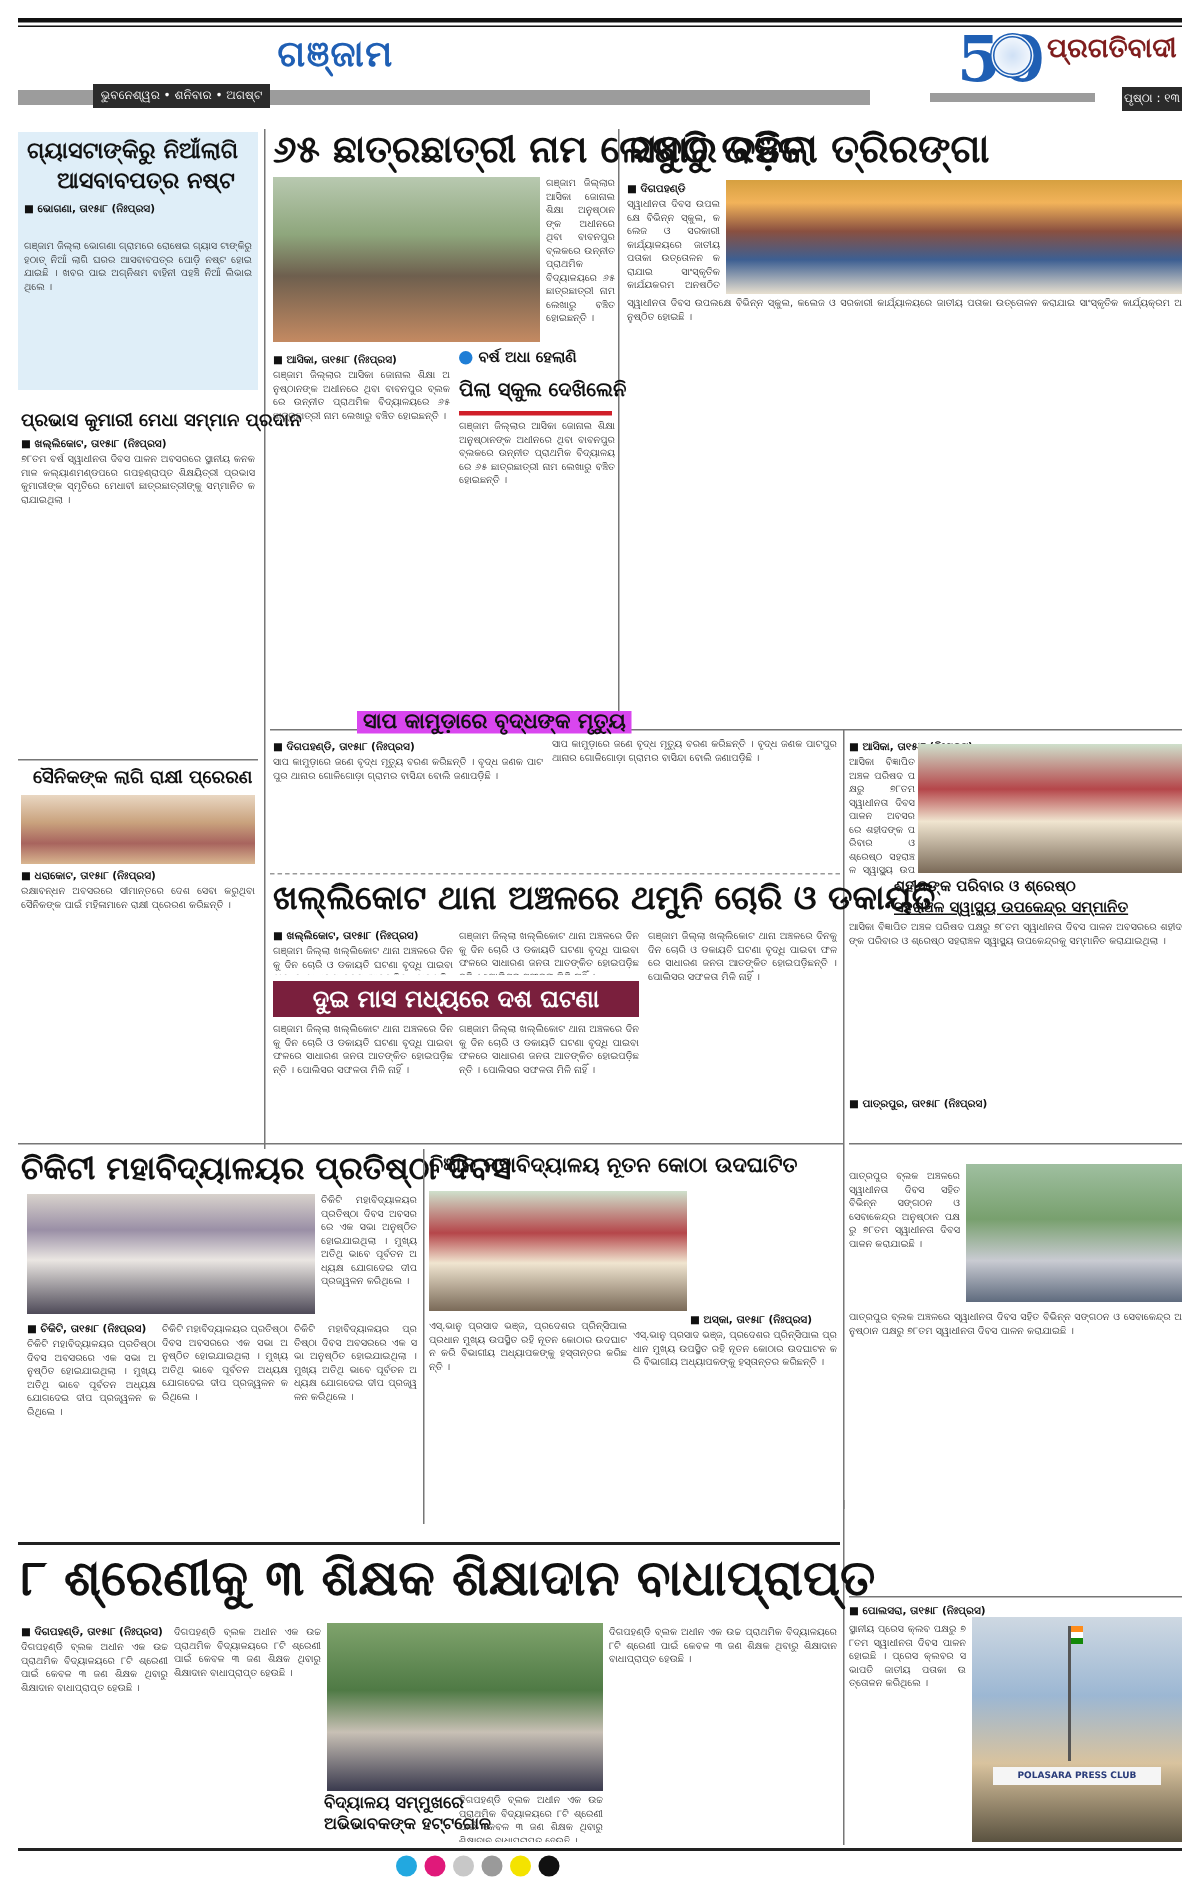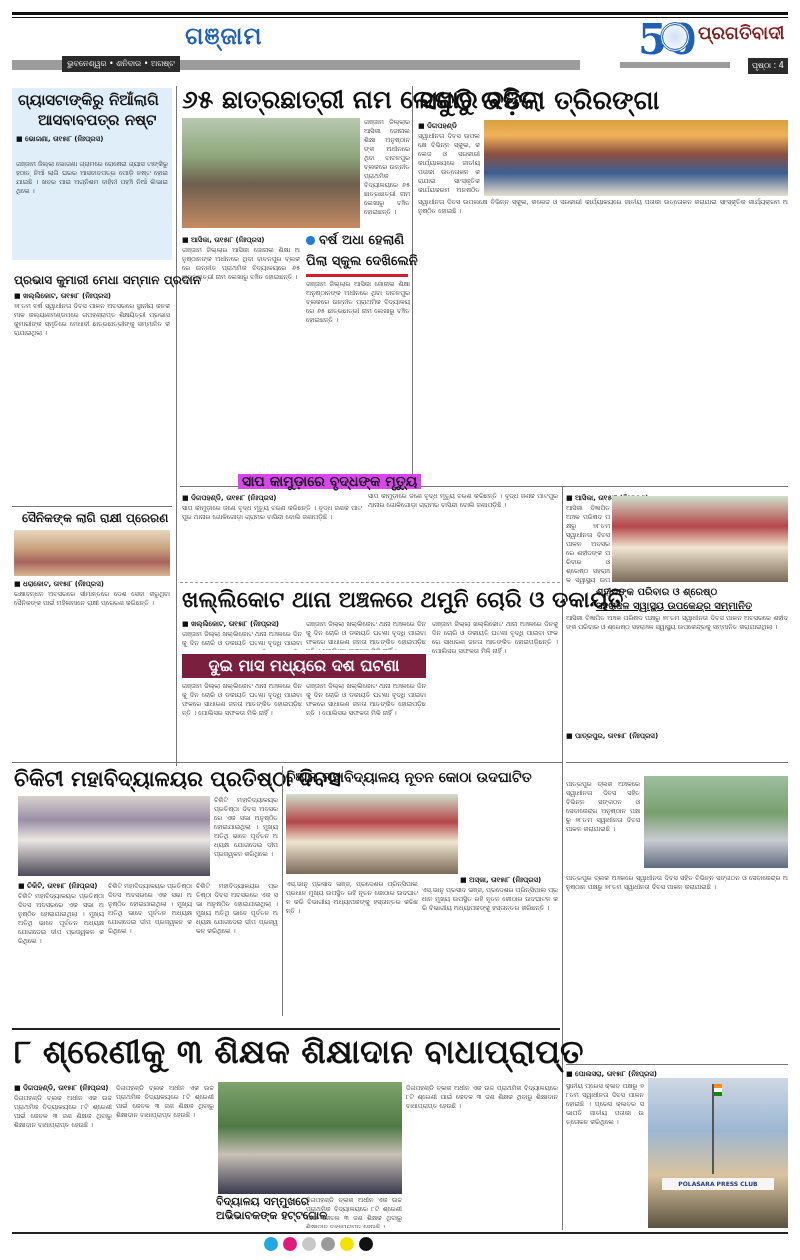--- a/index.html
+++ b/index.html
@@ -57,21 +57,21 @@
 
 <div class="abs top-rule"></div>
 <div class="abs top-rule2"></div>
 <div class="abs section-title">ଗଞ୍ଜାମ</div>
 <div class="abs date-bar"></div>
 <div class="abs date-box">ଭୁବନେଶ୍ୱର • ଶନିବାର • ଅଗଷ୍ଟ ୧୬ • ୨୦୨୪</div>
 <div class="abs right-bar"></div>
 <div class="abs logo50" style="color:#1f5fb4;">50</div>
 <div class="abs logo-seal"></div>
 <div class="abs brand">ପ୍ରଗତିବାଦୀ</div>
-<div class="abs page-no">ପୃଷ୍ଠା : 4</div>
+<div class="abs page-no">ପୃଷ୍ଠା : ୧୩</div>
 
 <div class="abs vrule" style="left:176px; top:86px; height:680px;"></div>
 <div class="abs vrule" style="left:412px; top:86px; height:400px;"></div>
 <div class="abs vrule" style="left:562px; top:486px; height:520px;"></div>
 <div class="abs vrule" style="left:562px; top:1000px; height:230px;"></div>
 
 <div class="abs sidebar-box"></div>
 <div class="abs hl" style="left:18px; top:92px; font-size:15px;">ଗ୍ୟାସଟାଙ୍କିରୁ ନିଆଁଲାଗି</div>
 <div class="abs hl" style="left:38px; top:112px; font-size:15px;">ଆସବାବପତ୍ର ନଷ୍ଟ</div>
 <div class="abs dateline" style="left:16px; top:135px;">■ ଭୋଗଣା, ତା୧୫ା୮ (ନିଃପ୍ରସ)</div>
@@ -85,21 +85,21 @@
 <div class="abs hl" style="left:22px; top:512px; font-size:12px;">ସୈନିକଙ୍କ ଲାଗି ରାକ୍ଷୀ ପ୍ରେରଣ</div>
 <div class="abs photo ph-c" style="left:14px; top:530px; width:156px; height:46px;"></div>
 <div class="abs dateline" style="left:14px; top:580px;">■ ଧରାକୋଟ, ତା୧୫ା୮ (ନିଃପ୍ରସ)</div>
 <div class="abs txt" style="left:14px; top:590px; width:156px; height:160px;">ରକ୍ଷାବନ୍ଧନ ଅବସରରେ ସୀମାନ୍ତରେ ଦେଶ ସେବା କରୁଥିବା ସୈନିକଙ୍କ ପାଇଁ ମହିଳାମାନେ ରାକ୍ଷୀ ପ୍ରେରଣ କରିଛନ୍ତି ।</div>
 
 <div class="abs hl" style="left:182px; top:86px; font-size:25px;">୬୫ ଛାତ୍ରଛାତ୍ରୀ ନାମ ଲେଖାରୁ ବଞ୍ଚିତ</div>
 <div class="abs photo ph-a" style="left:182px; top:118px; width:178px; height:110px;"></div>
 <div class="abs txt" style="left:364px; top:118px; width:46px; height:110px;">ଗଞ୍ଜାମ ଜିଲ୍ଲାର ଆସିକା ଜୋନାଲ ଶିକ୍ଷା ଅନୁଷ୍ଠାନଙ୍କ ଅଧୀନରେ ଥିବା ବାବନପୁର ବ୍ଲକରେ ଉନ୍ନୀତ ପ୍ରାଥମିକ ବିଦ୍ୟାଳୟରେ ୬୫ ଛାତ୍ରଛାତ୍ରୀ ନାମ ଲେଖାରୁ ବଞ୍ଚିତ ହୋଇଛନ୍ତି ।</div>
 <div class="abs dateline" style="left:182px; top:236px;">■ ଆସିକା, ତା୧୫ା୮ (ନିଃପ୍ରସ)</div>
 <div class="abs txt" style="left:182px; top:246px; width:118px; height:236px;">ଗଞ୍ଜାମ ଜିଲ୍ଲାର ଆସିକା ଜୋନାଲ ଶିକ୍ଷା ଅନୁଷ୍ଠାନଙ୍କ ଅଧୀନରେ ଥିବା ବାବନପୁର ବ୍ଲକରେ ଉନ୍ନୀତ ପ୍ରାଥମିକ ବିଦ୍ୟାଳୟରେ ୬୫ ଛାତ୍ରଛାତ୍ରୀ ନାମ ଲେଖାରୁ ବଞ୍ଚିତ ହୋଇଛନ୍ତି ।</div>
-<div class="abs hl" style="left:306px; top:233px; font-size:13px;"><span class="blue-dot"></span><span>ବର୍ଷ ଅଧା ହେଲାଣି</span></div>
+<div class="abs hl" style="left:306px; top:233px; font-size:10px;"><span class="blue-dot"></span><span>ବର୍ଷ ଅଧା ହେଲାଣି</span></div>
 <div class="abs hl" style="left:306px; top:254px; font-size:13px;">ପିଲା ସ୍କୁଲ ଦେଖିଲେନି</div>
 <div class="abs red-bar" style="left:306px; top:274px; width:102px;"></div>
 <div class="abs txt" style="left:306px; top:280px; width:104px; height:202px;">ଗଞ୍ଜାମ ଜିଲ୍ଲାର ଆସିକା ଜୋନାଲ ଶିକ୍ଷା ଅନୁଷ୍ଠାନଙ୍କ ଅଧୀନରେ ଥିବା ବାବନପୁର ବ୍ଲକରେ ଉନ୍ନୀତ ପ୍ରାଥମିକ ବିଦ୍ୟାଳୟରେ ୬୫ ଛାତ୍ରଛାତ୍ରୀ ନାମ ଲେଖାରୁ ବଞ୍ଚିତ ହୋଇଛନ୍ତି ।</div>
 
 <div class="abs hl" style="left:420px; top:86px; font-size:26px;">ସବୁଠି ଉଡ଼ିଲା ତ୍ରିରଙ୍ଗା</div>
 <div class="abs dateline" style="left:418px; top:122px;">■ ଦିଗପହଣ୍ଡି</div>
 <div class="abs txt" style="left:418px; top:132px; width:62px; height:60px;">ସ୍ୱାଧୀନତା ଦିବସ ଉପଲକ୍ଷେ ବିଭିନ୍ନ ସ୍କୁଲ, କଲେଜ ଓ ସରକାରୀ କାର୍ଯ୍ୟାଳୟରେ ଜାତୀୟ ପତାକା ଉତ୍ତୋଳନ କରାଯାଇ ସାଂସ୍କୃତିକ କାର୍ଯ୍ୟକ୍ରମ ଅନୁଷ୍ଠିତ ହୋଇଛି ।</div>
 <div class="abs photo ph-j" style="left:484px; top:120px; width:304px; height:76px;"></div>
 <div class="abs txt" style="left:418px; top:198px; width:370px; height:288px;">ସ୍ୱାଧୀନତା ଦିବସ ଉପଲକ୍ଷେ ବିଭିନ୍ନ ସ୍କୁଲ, କଲେଜ ଓ ସରକାରୀ କାର୍ଯ୍ୟାଳୟରେ ଜାତୀୟ ପତାକା ଉତ୍ତୋଳନ କରାଯାଇ ସାଂସ୍କୃତିକ କାର୍ଯ୍ୟକ୍ରମ ଅନୁଷ୍ଠିତ ହୋଇଛି ।</div>
 

